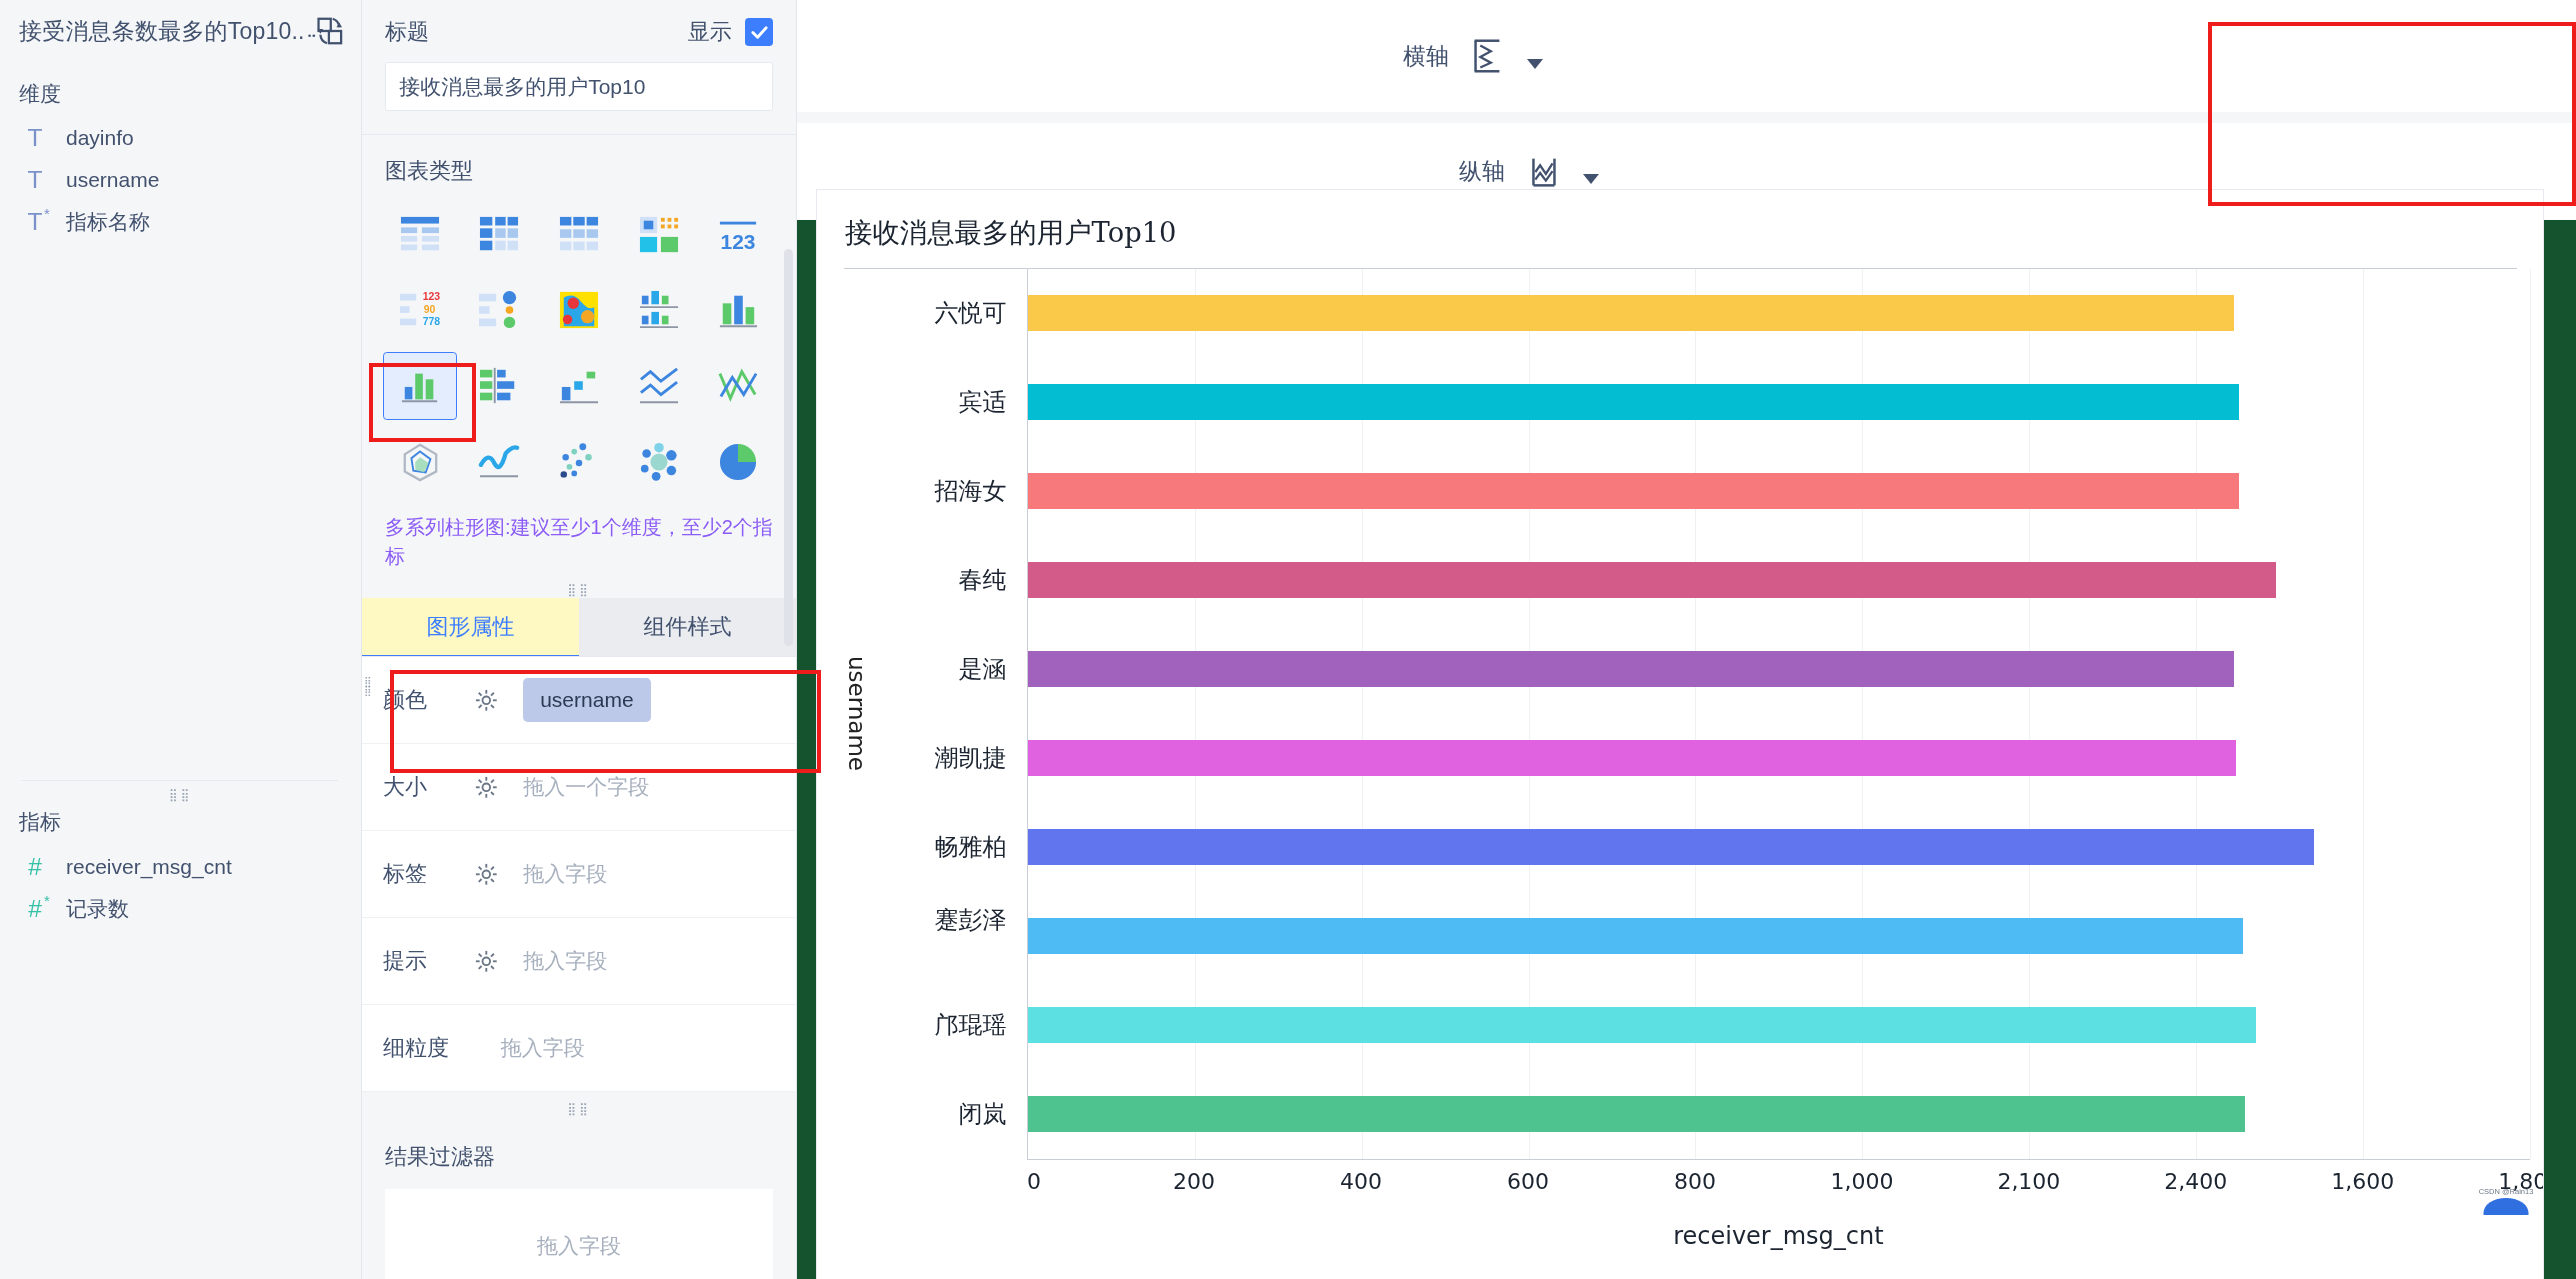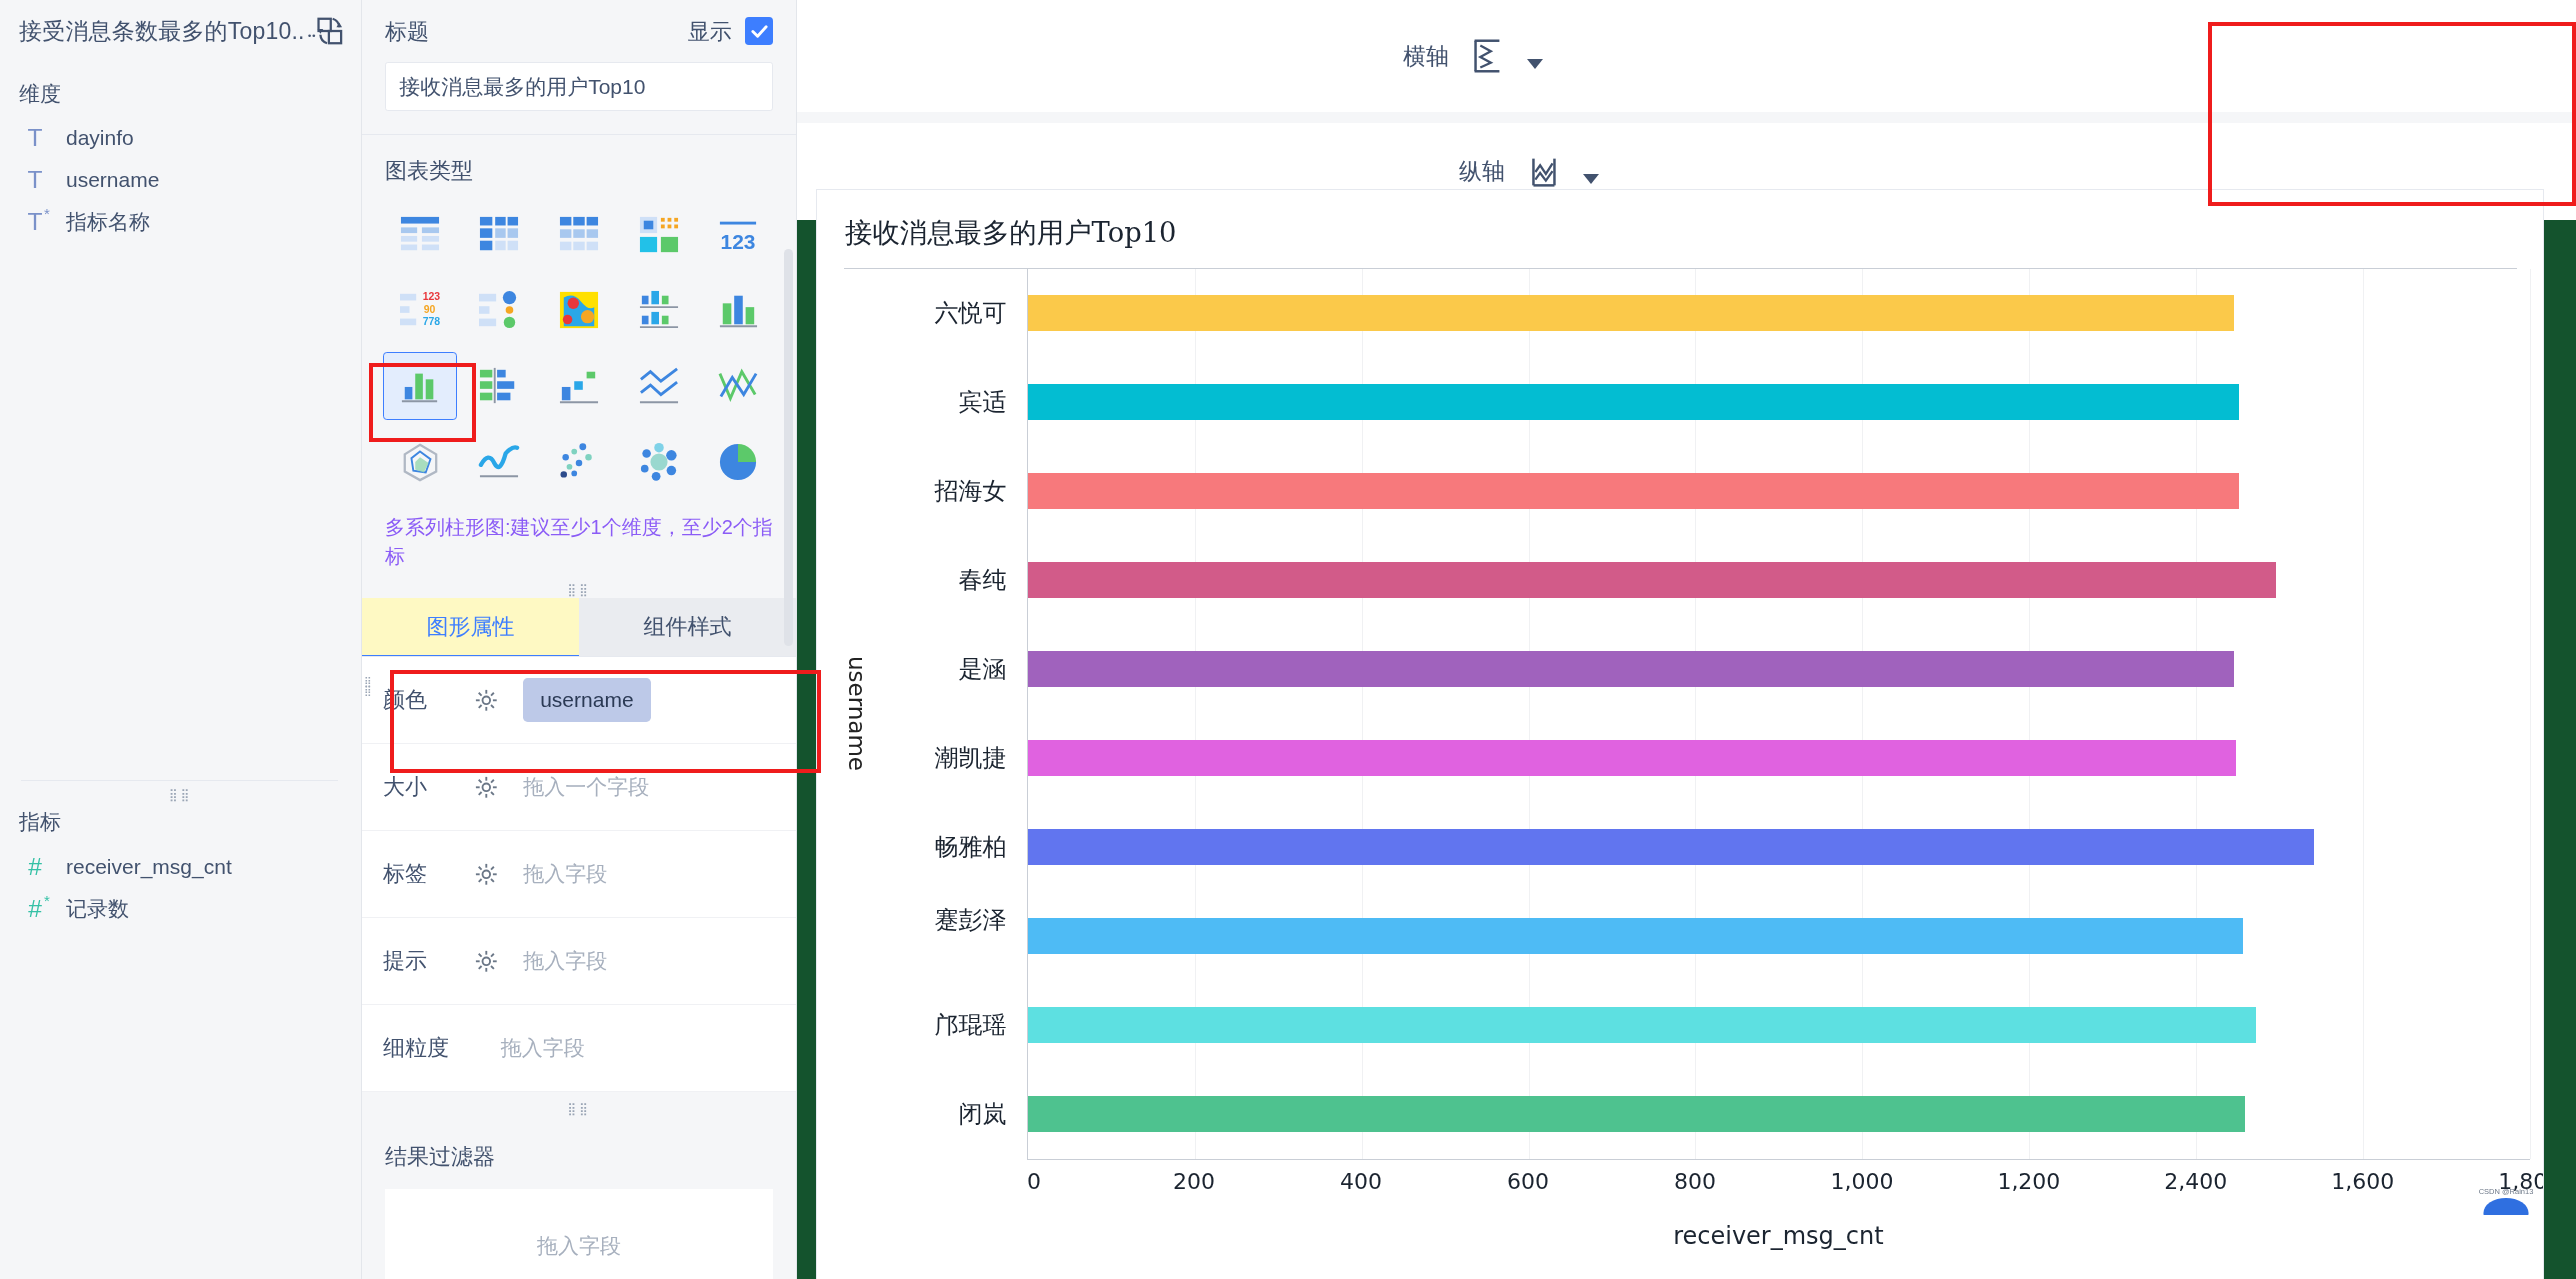--- a/index.html
+++ b/index.html
@@ -51,21 +51,21 @@
   .measures-anchor { position: absolute; left: 0; top: 752px; width: 100%; }
 
   
   .config-panel {
     width: 435px; flex: 0 0 435px; height: 1279px; background: #f5f6f8;
     border-right: 0.9px solid #e3e6eb; position: relative; overflow: hidden;
   }
   .cfg-title-card { padding: 17px 23px 23px 23px; background:#f5f6f8; }
   .cfg-row { display: flex; align-items: center; justify-content: space-between; }
   .cfg-label { font-size: 22px; color: #42526e; }
-  .cfg-show { display: flex; gap: 13.2px; }
+  .cfg-show { display: flex; align-items: center; gap: 13.2px; }
   .checkbox {
     width: 28px; height: 28px; background: #3d7eff; border-radius: 3.8px;
     display: flex; align-items: center; justify-content: center;
   }
   .checkbox svg { width: 19px; height: 19px; }
   .title-input {
     margin-top: 15px; height: 49px; background: #fff; border: 0.9px solid #e6e9ef;
     border-radius: 2.8px; display: flex; align-items: center; padding: 0 13.2px;
     font-size: 21px; color: #42526e;
   }
@@ -620,21 +620,21 @@
             <div class="bar" style="top: 845px; left: 0px; width: 81.0556%; background: linear-gradient(90deg, rgb(78, 194, 143) 0%, rgb(78, 194, 143) 100%);"></div>
           </div>
         <div class="axis-bottom" id="axis-bottom">
           <div class="xlabel">receiver_msg_cnt</div>
         <div class="xtick first" style="left: 0%;">0</div>
             <div class="xtick" style="left: 11.1111%;">200</div>
             <div class="xtick" style="left: 22.2222%;">400</div>
             <div class="xtick" style="left: 33.3333%;">600</div>
             <div class="xtick" style="left: 44.4444%;">800</div>
             <div class="xtick" style="left: 55.5556%;">1,000</div>
-            <div class="xtick" style="left: 66.6667%;">1,200</div>
+            <div class="xtick" style="left: 66.6667%;">2,100</div>
             <div class="xtick" style="left: 77.7778%;">2,400</div>
             <div class="xtick" style="left: 88.8889%;">1,600</div>
             <div class="xtick" style="left: 100%;">1,800</div>
           </div>
         <span class="wm">
           <svg viewBox="0 0 66 38" width="62" height="36">
               <ellipse cx="33" cy="36" rx="24" ry="16" fill="#2f6fe0"></ellipse>
               <text x="33" y="16" font-size="8" fill="#6d7888" text-anchor="middle" font-family="Liberation Sans">CSDN @Rain13</text>
             </svg>
         </span>

